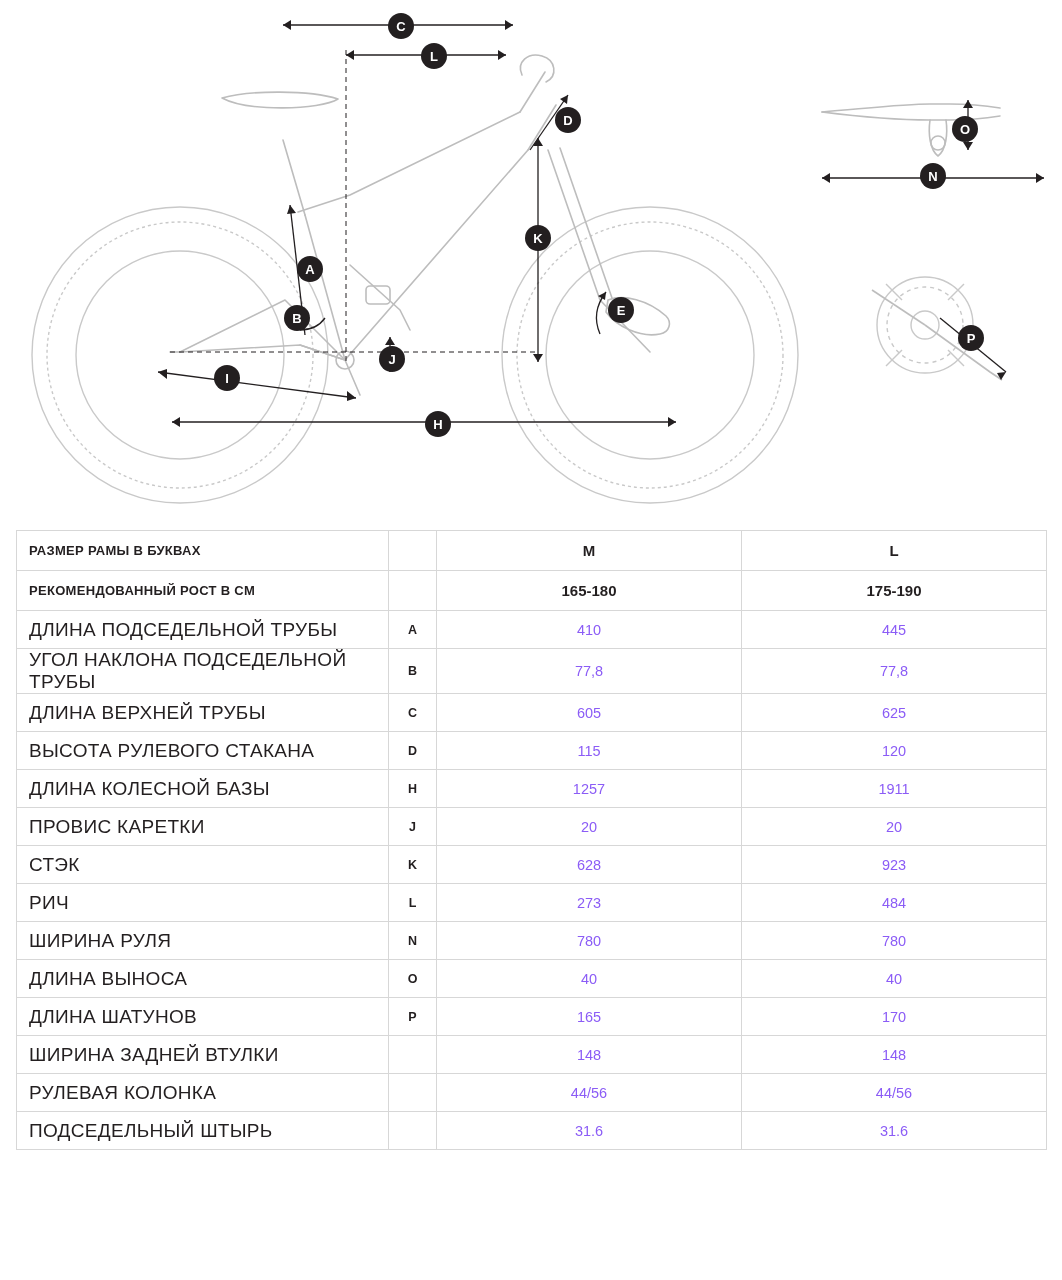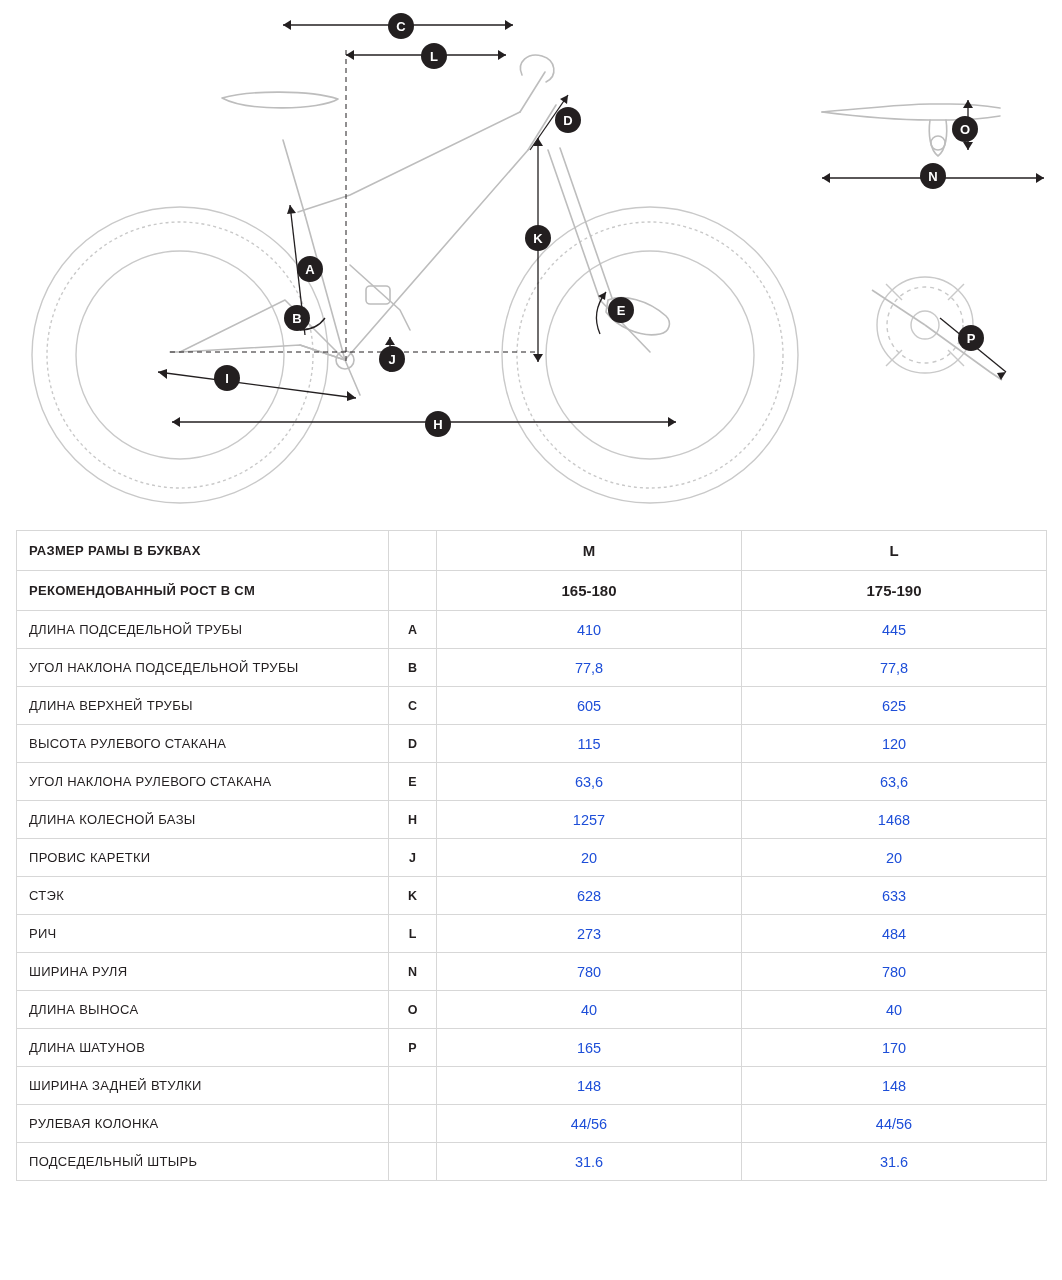--- a/index.html
+++ b/index.html
@@ -40,33 +40,33 @@
     border: 1px solid #d7d7d7;
     height: 38px;
     font-size: 13.5px;
     padding: 0 12px;
     font-weight: normal;
   }
   table.geo td.label {
     width: 372px;
     text-transform: uppercase;
     letter-spacing: 0.3px;
-    font-size: 13px;
+    font-size: 19px;
   }
   table.geo td.letter {
     width: 48px;
     text-align: center;
     font-weight: bold;
     font-size: 12.5px;
   }
   table.geo td.val {
     width: 305px;
     text-align: center;
     font-size: 14.5px;
-    color: #1d4ed8;
+    color: #8b5cf6;
   }
   table.geo tr.head td.val,
   table.geo tr.head2 td.val {
     font-weight: bold;
     font-size: 15px;
     color: #231f20;
   }
   table.geo tr.head td.label,
   table.geo tr.head2 td.label {
     font-weight: bold;
@@ -247,42 +247,36 @@
           <td class="val">605</td>
           <td class="val">625</td>
         </tr>
         <tr>
           <td class="label">ВЫСОТА РУЛЕВОГО СТАКАНА</td>
           <td class="letter">D</td>
           <td class="val">115</td>
           <td class="val">120</td>
         </tr>
         <tr>
-          <td class="label">УГОЛ НАКЛОНА РУЛЕВОГО СТАКАНА</td>
-          <td class="letter">E</td>
-          <td class="val">63,6</td>
-          <td class="val">63,6</td>
-        </tr>
-        <tr>
           <td class="label">ДЛИНА КОЛЕСНОЙ БАЗЫ</td>
           <td class="letter">H</td>
           <td class="val">1257</td>
-          <td class="val">1468</td>
+          <td class="val">1911</td>
         </tr>
         <tr>
           <td class="label">ПРОВИС КАРЕТКИ</td>
           <td class="letter">J</td>
           <td class="val">20</td>
           <td class="val">20</td>
         </tr>
         <tr>
           <td class="label">СТЭК</td>
           <td class="letter">K</td>
           <td class="val">628</td>
-          <td class="val">633</td>
+          <td class="val">923</td>
         </tr>
         <tr>
           <td class="label">РИЧ</td>
           <td class="letter">L</td>
           <td class="val">273</td>
           <td class="val">484</td>
         </tr>
         <tr>
           <td class="label">ШИРИНА РУЛЯ</td>
           <td class="letter">N</td>

